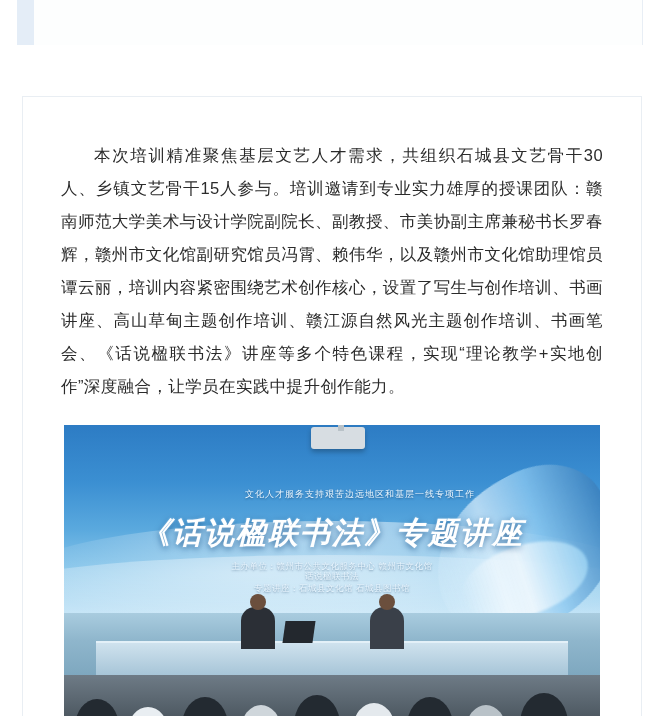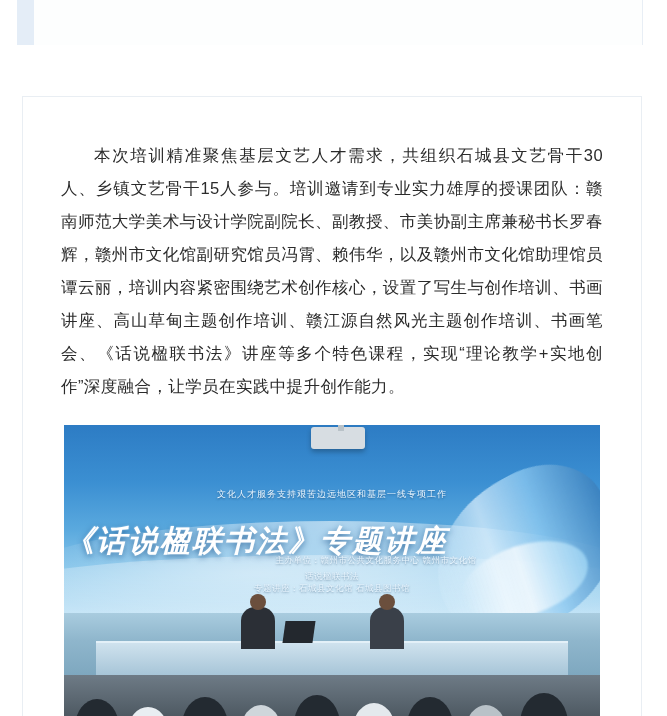--- a/index.html
+++ b/index.html
@@ -139,47 +139,47 @@
     position: absolute;
     left: 0;
     width: 100%;
     text-align: center;
     color: #eaf6ff;
     font-size: 9px;
     letter-spacing: 1px;
     text-shadow: 0 1px 2px rgba(0,40,80,0.5);
   }
   .banner-line1 { top: 49px; }
-  .banner-line2 { top: 63px; }
+  .banner-line2 { top: 63px; margin-left: 28px; }
 
   .banner-title {
     position: absolute;
     left: 0;
-    top: 96px;
-    width: 100%;
-    text-align: left;
+    top: 88px;
+    width: 100%;
+    text-align: center;
     font-size: 30px;
     font-weight: bold;
     font-style: italic;
     color: #ffffff;
     letter-spacing: 2px;
     text-shadow: 0 2px 6px rgba(0,60,120,0.65), 0 0 2px #bfe6ff;
     font-family: "Liberation Serif", serif;
   }
   .banner-sub {
     position: absolute;
     left: 0;
     width: 100%;
     text-align: center;
     color: #e9f6ff;
     font-size: 8.5px;
     letter-spacing: 0.5px;
     text-shadow: 0 1px 2px rgba(0,40,80,0.45);
   }
-  .banner-sub.s1 { top: 130px; padding-left: 44px; }
+  .banner-sub.s1 { top: 136px; }
   .banner-sub.s2 { top: 146px; }
   .banner-sub.s3 { top: 158px; }
 
   
   .brush {
     position: absolute;
     right: -20px;
     top: 52px;
     width: 190px;
     height: 150px;

